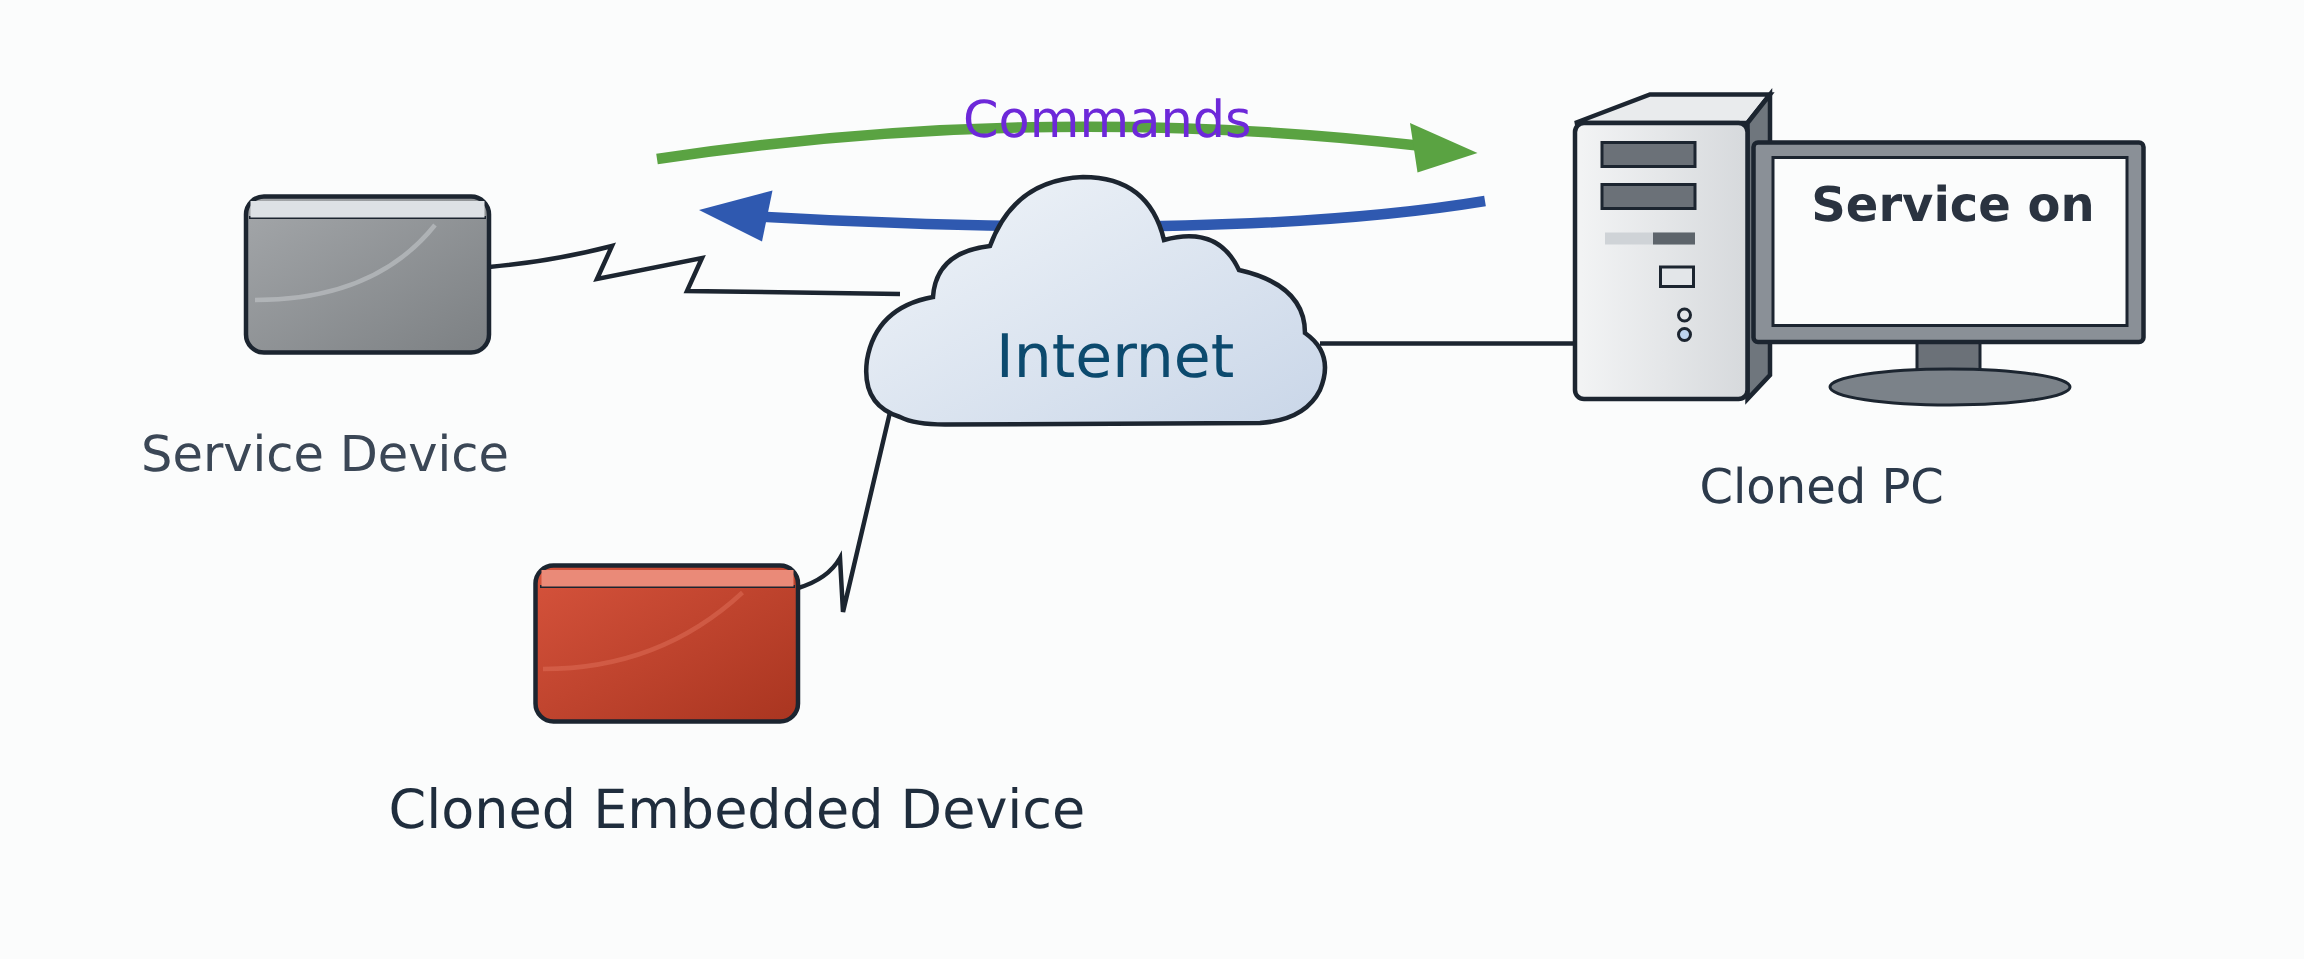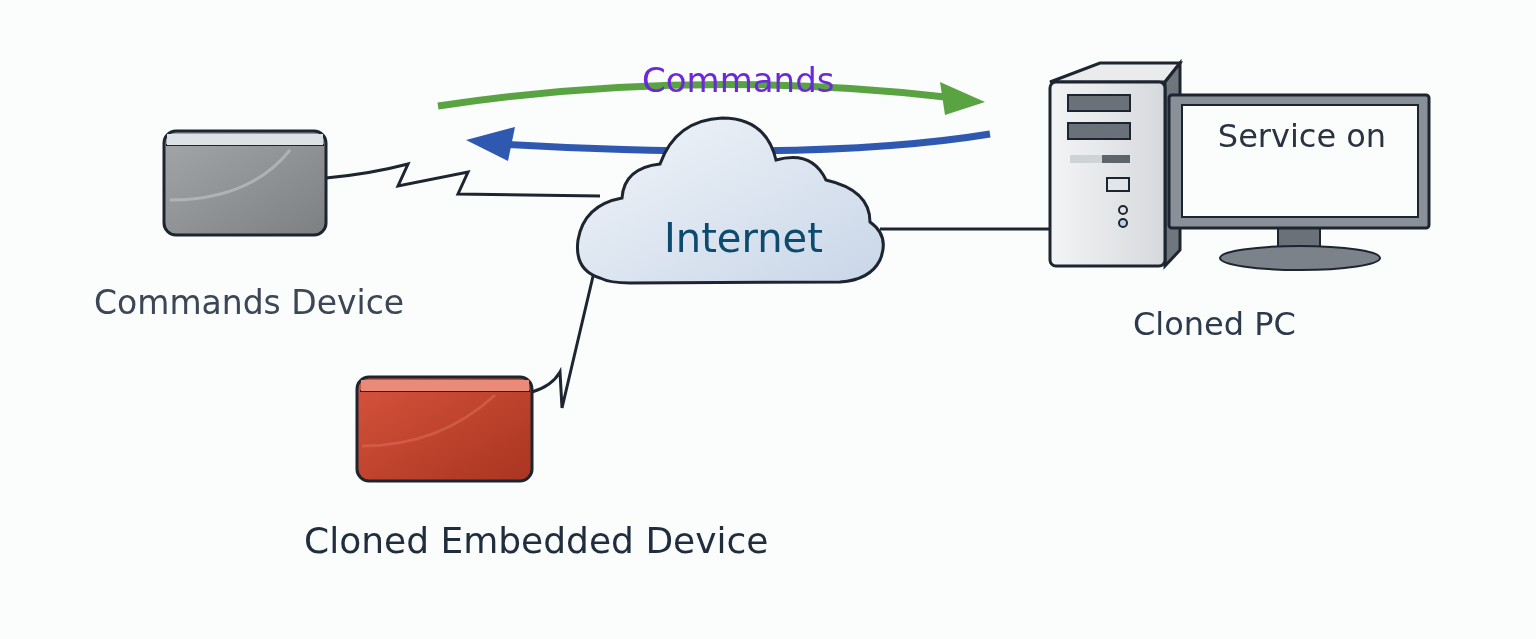--- a/index.html
+++ b/index.html
@@ -1,24 +1,24 @@
 <!DOCTYPE html>
 <html><head>
 <meta charset="utf-8">
 <style>
   html, body { margin:0; padding:0; }
   body { width:1536px; height:639px; background:#fbfcfc; overflow:hidden; position:relative; font-family:"DejaVu Sans","Liberation Sans",sans-serif; }
   svg.diagram { position:absolute; left:0; top:0; }
   .lbl { position:absolute; color:#2c3a4b; white-space:nowrap; }
   .lbl-commands { left:642px; top:32px; font-size:34px; color:#6d28d9;margin-top:28px; }
   .lbl-embedded { left:94px; top:283px; font-size:33px; color:#3b4756; }
-  .lbl-cloned { left:259px; top:520px; font-size:36px; color:#1f2d3d;margin-left:45px; }
+  .lbl-cloned { left:259px; top:520px; font-size:36px; color:#1f2d3d; }
   .lbl-server { left:1133px; top:305px; font-size:32px; color:#2c3a4b; }
   .lbl-internet { left:664px; top:215px; font-size:40px; color:#0c4a6e; font-weight:normal; }
-  .screen-text { position:absolute; left:1186px; top:112px; width:232px; text-align:center; font-size:32px; line-height:48px; color:#2a3340; }
+  .screen-text { position:absolute; left:1186px; top:112px; width:232px; text-align:center; font-size:32px; line-height:48px; color:#2a3340;font-weight:bold; }
 </style>
 </head>
 <body>
 
 <svg class="diagram" width="1536" height="639" viewBox="0 0 1536 639">
   <defs>
     <linearGradient id="cloudGrad" x1="0" y1="0" x2="1" y2="1">
       <stop offset="0" stop-color="#f1f5f9"></stop>
       <stop offset="1" stop-color="#c9d6e8"></stop>
     </linearGradient>
@@ -82,18 +82,18 @@
   <g>
     <rect x="1278" y="225" width="42" height="25" fill="#6b7178" stroke="#1c2530" stroke-width="2"></rect>
     <ellipse cx="1300" cy="258" rx="80" ry="12" fill="#7b8289" stroke="#1c2530" stroke-width="2"></ellipse>
     <rect x="1169" y="95" width="260" height="133" rx="3" fill="#8a9097" stroke="#1c2530" stroke-width="3"></rect>
     <rect x="1182" y="105" width="236" height="112" fill="#fbfcfc" stroke="#1c2530" stroke-width="2"></rect>
   </g>
 </svg>
 
 <div class="lbl lbl-commands">Commands</div>
 <div class="lbl lbl-internet">Internet</div>
-<div class="lbl lbl-embedded">Commands Device</div>
+<div class="lbl lbl-embedded">Service Device</div>
 <div class="lbl lbl-cloned">Cloned Embedded Device</div>
 <div class="lbl lbl-server">Cloned PC</div>
 <div class="screen-text">
   <div>Service on</div>
 </div>
 
 </body></html>

